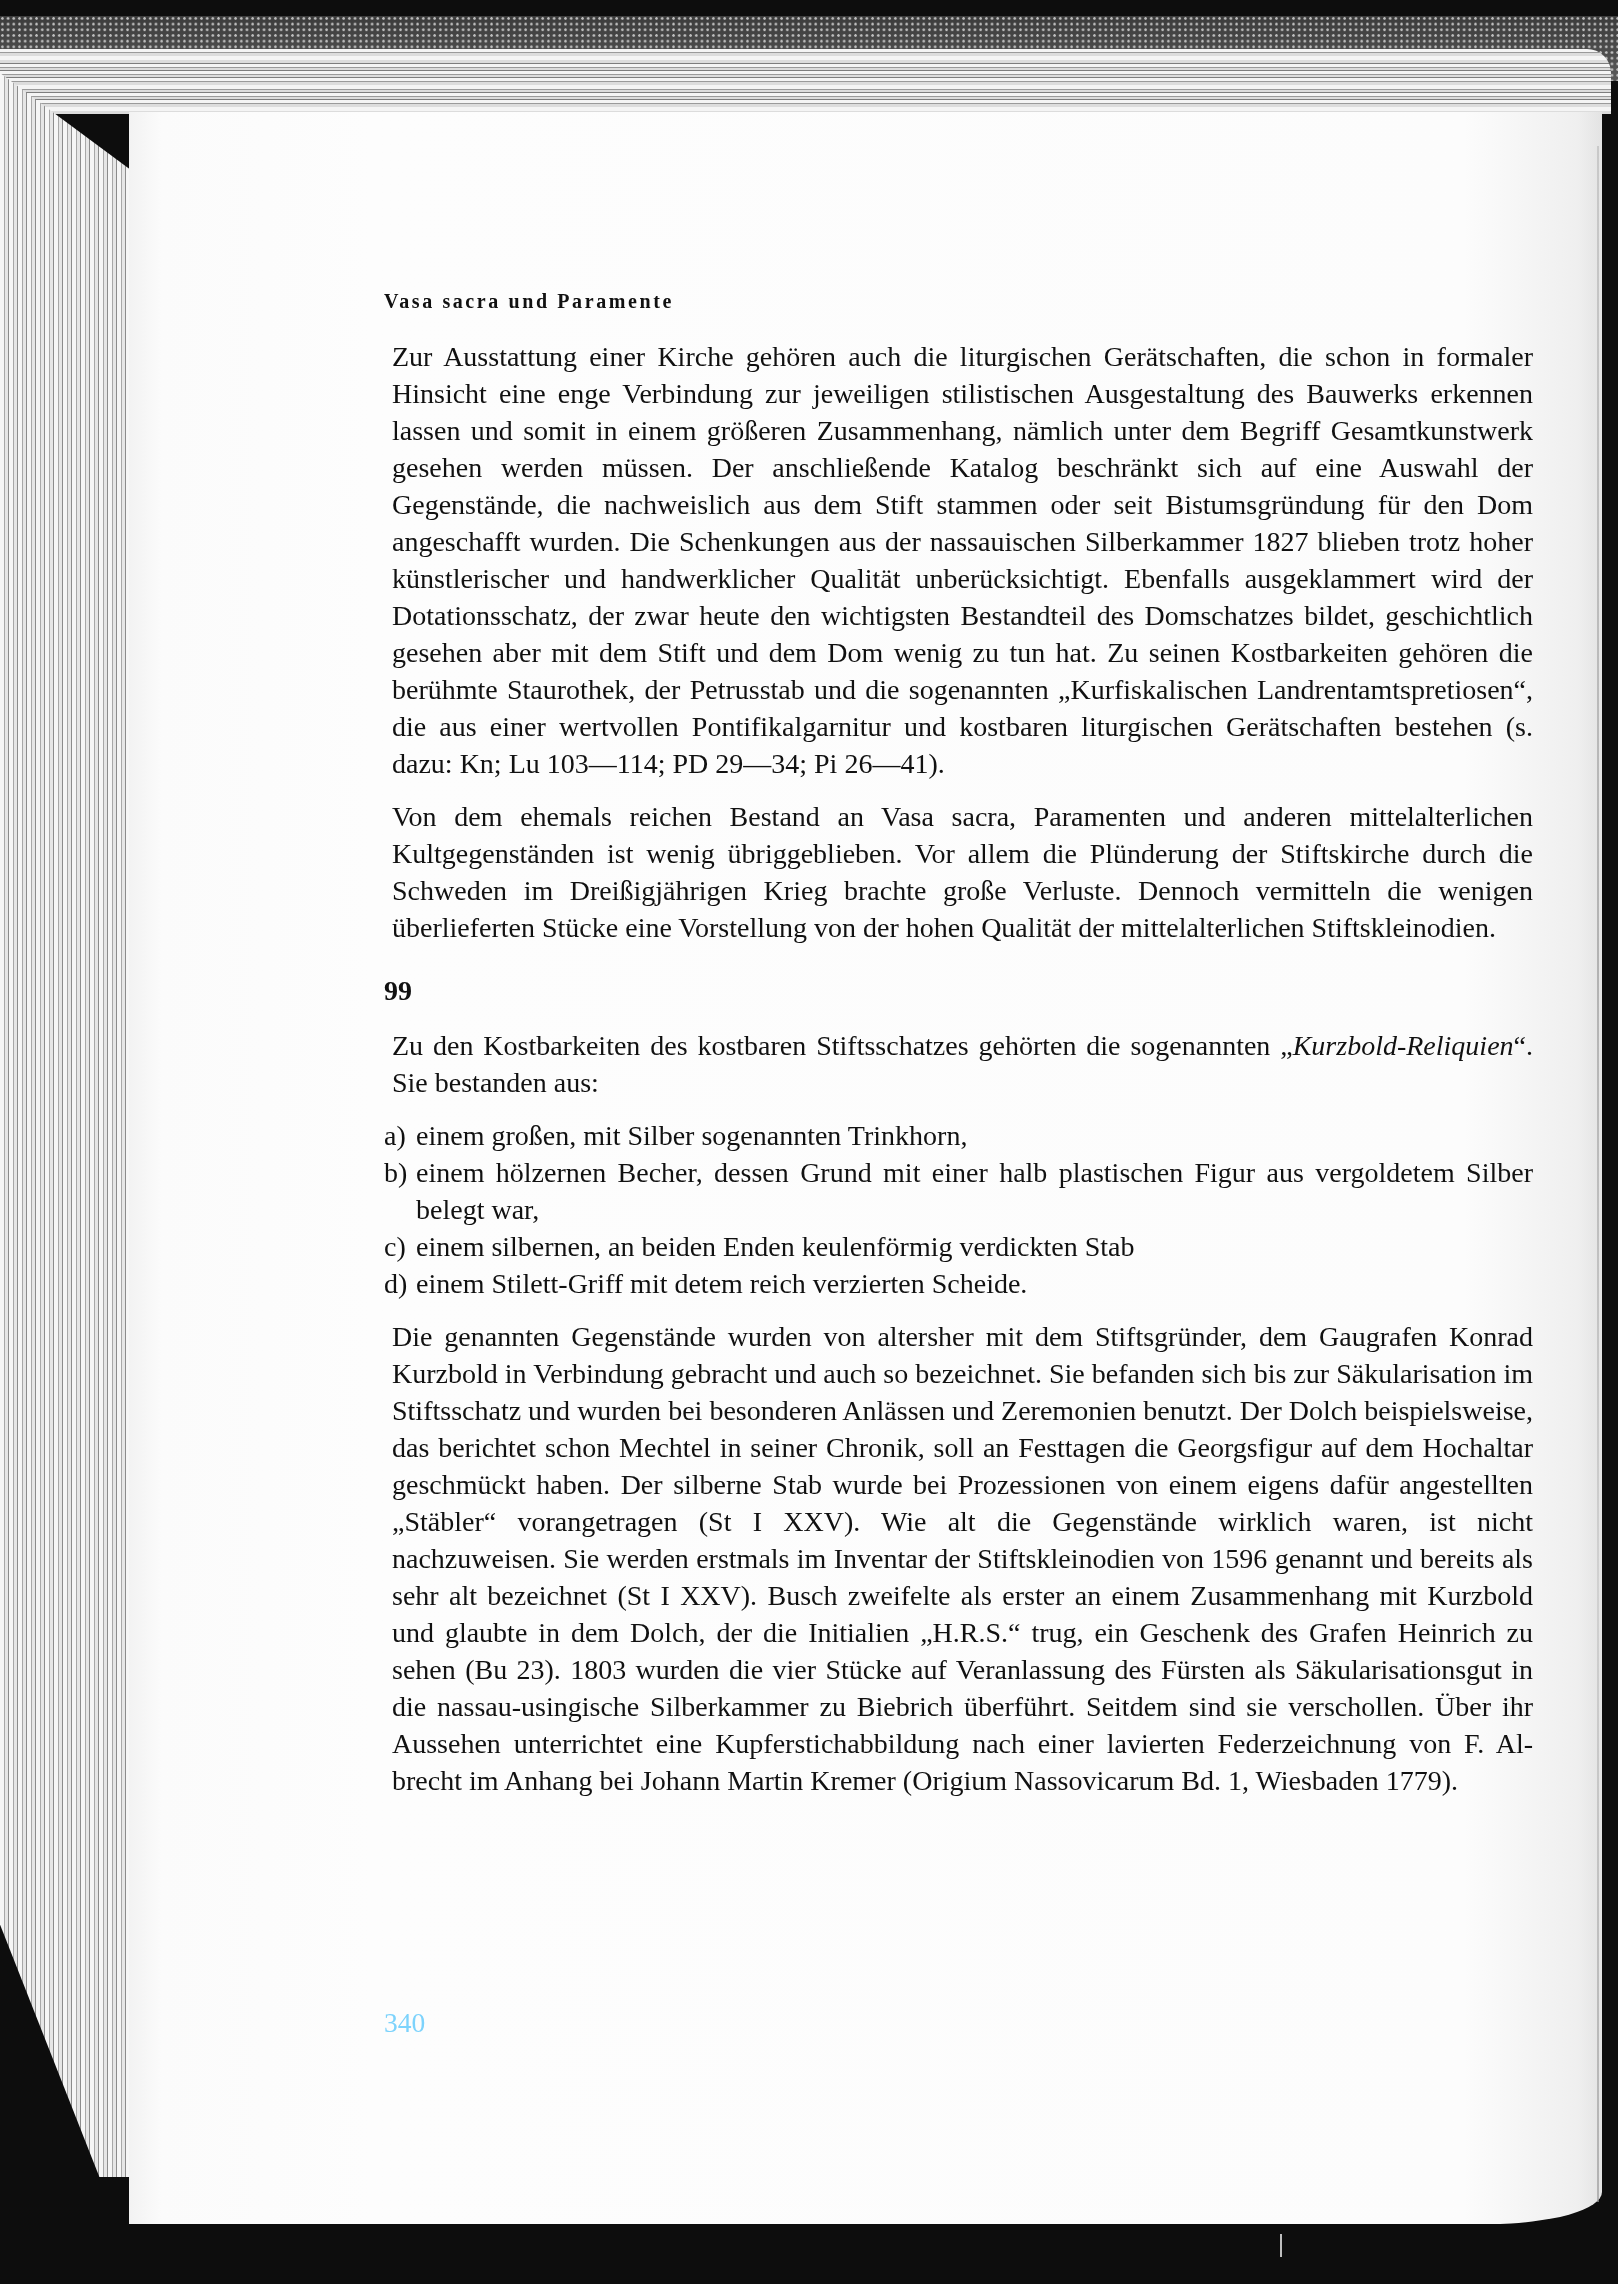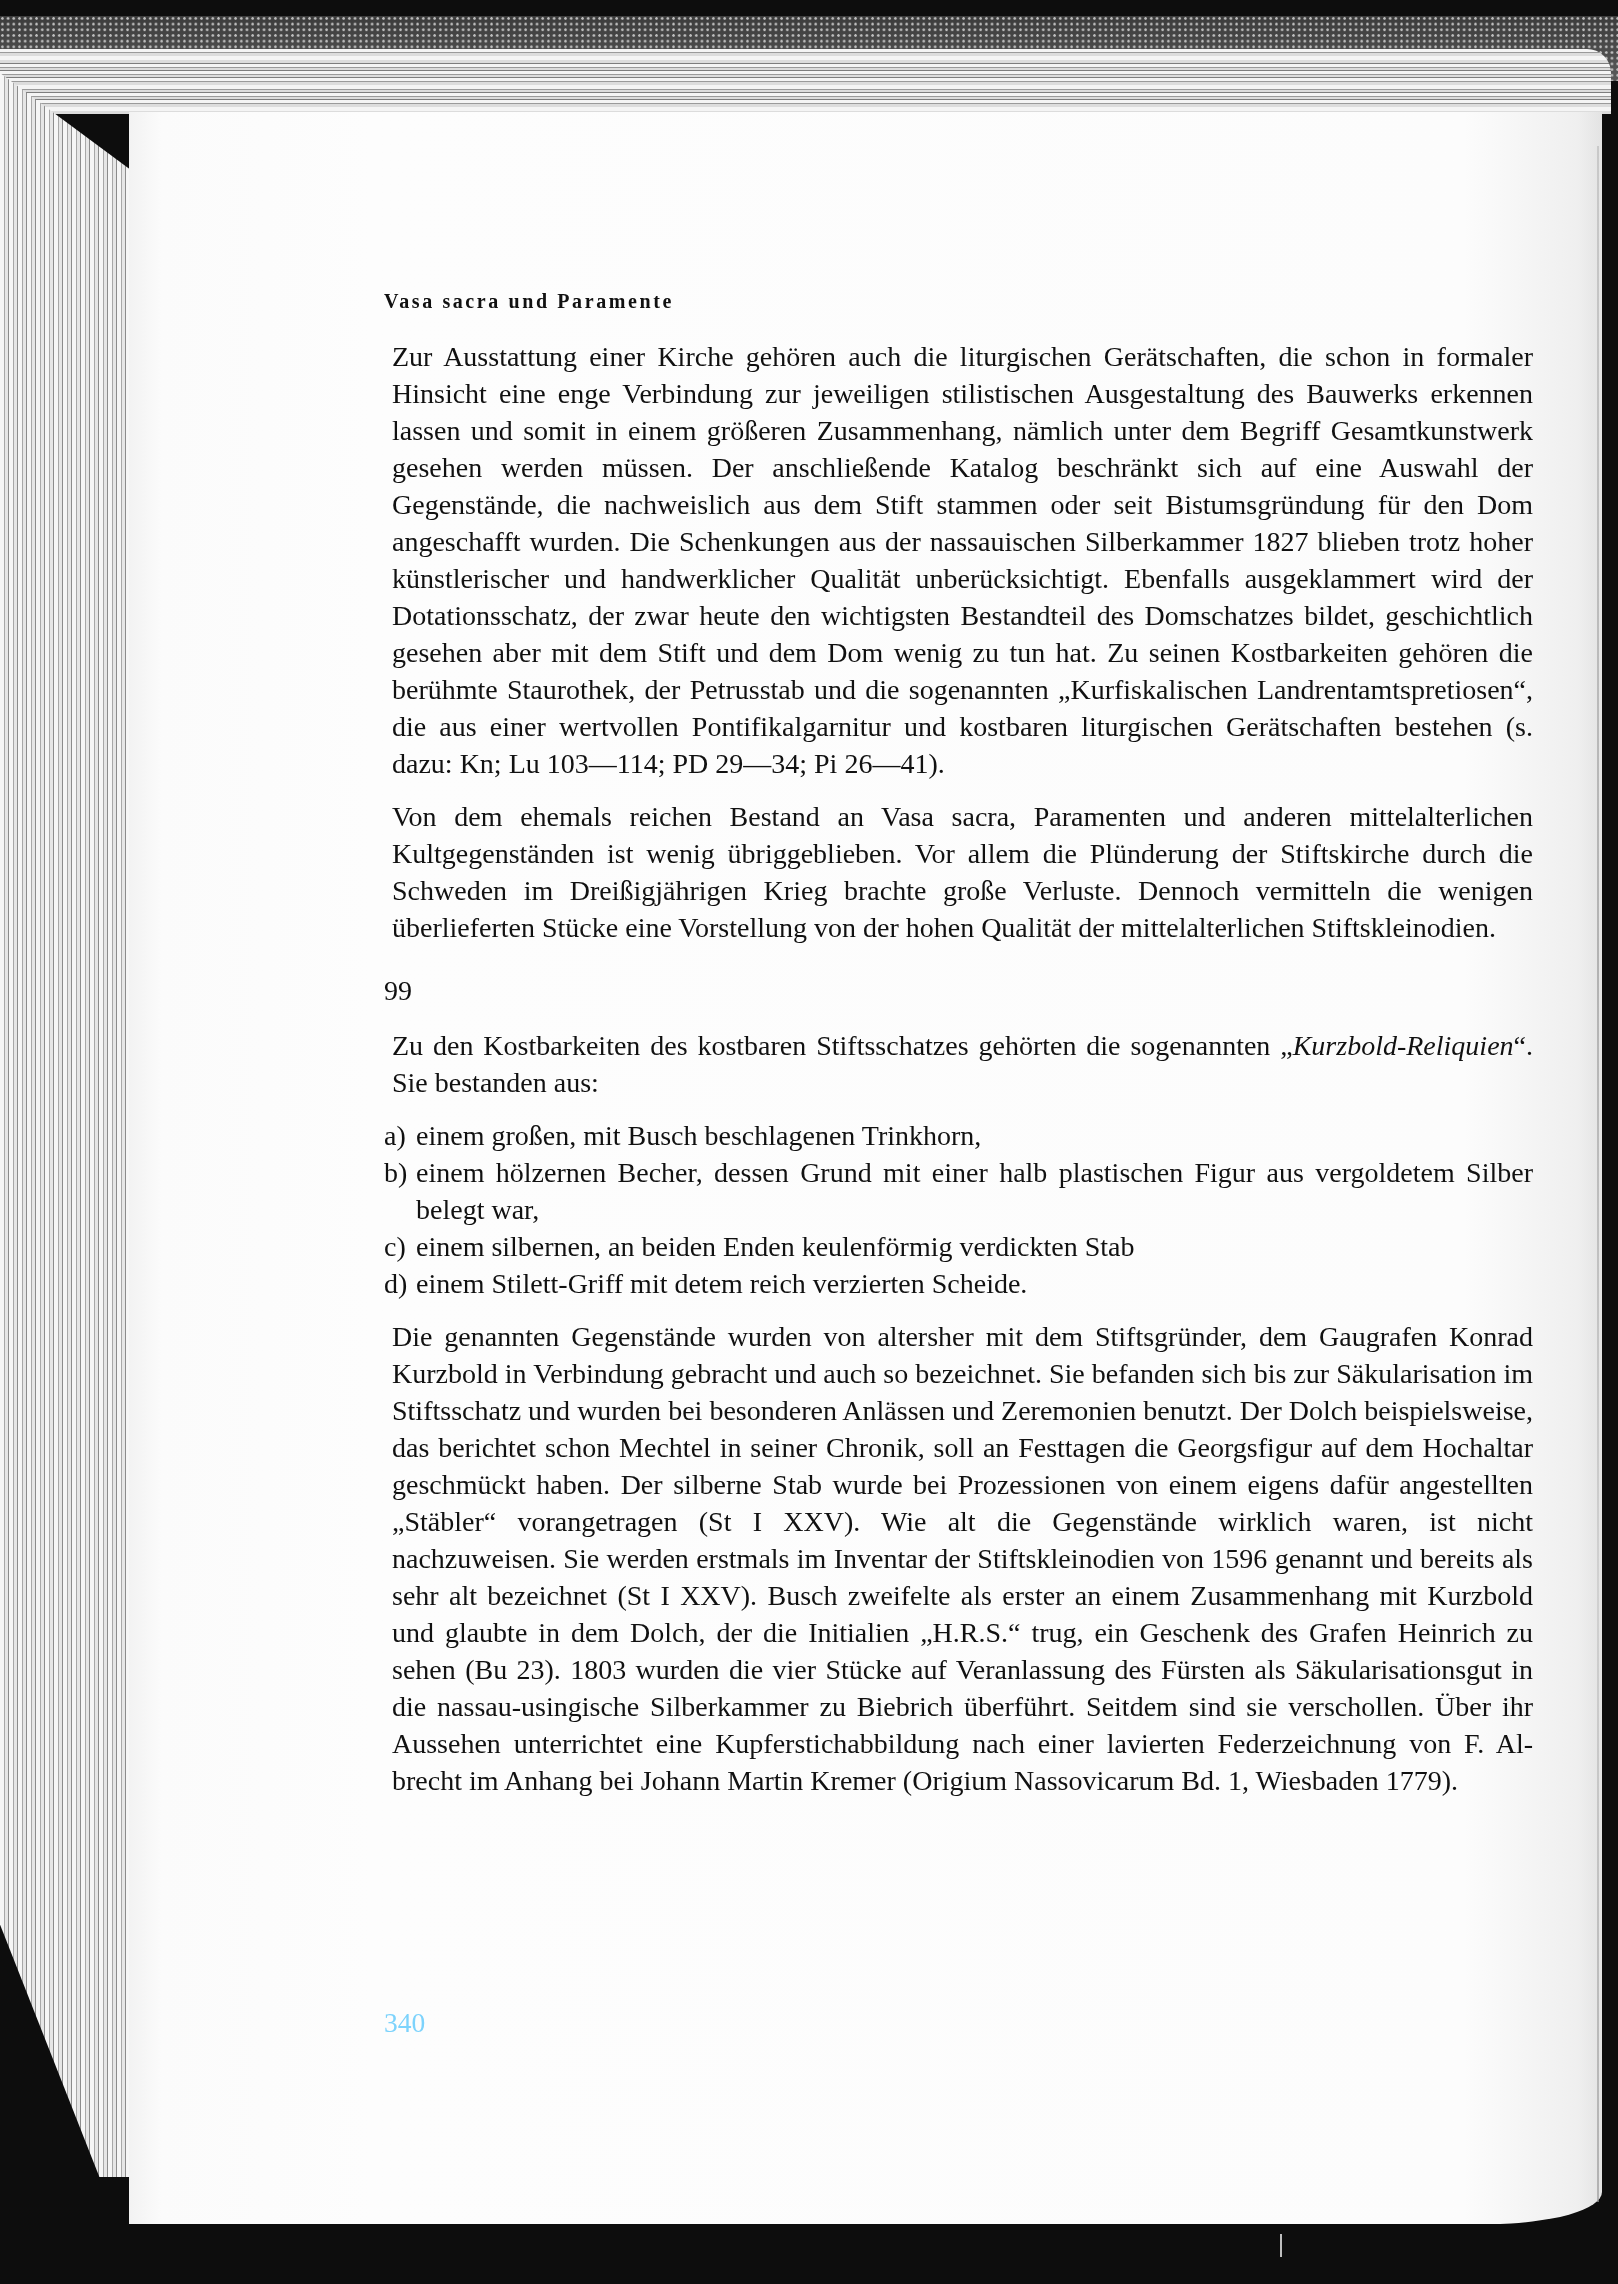--- a/index.html
+++ b/index.html
@@ -38,21 +38,21 @@
     position: absolute; left: 384px; top: 285px; width: 1149px;
     color: #111;
     font-size: 28px; line-height: 37px;
     text-align: justify; hyphens: manual;
   }
   .section-title {
     font-size: 20px; letter-spacing: 2.6px; margin: 0 0 21px 0; line-height: 32px;
     font-weight: bold;
   }
   p { margin: 0 0 16px 8px; }
-  .entry-number { font-weight: normal; margin: 26px 0 18px 0; }
+  .entry-number { font-weight: bold; margin: 26px 0 18px 0; }
   ol.items { list-style: none; margin: 0 0 16px 0; padding: 0; }
   ol.items li { display: flex; }
   ol.items li .marker { width: 32px; flex: none; }
   ol.items li .txt { flex: 1; text-align: left; }
   .ital { font-style: italic; }
   .page-number {
     position: absolute; left: 384px; top: 2007px; font-size: 27.5px; color: #7dd3fc;
   }
   .spine-mark {
     position: absolute; left: 1280px; top: 2234px; width: 2.4px; height: 23px; background: #bdbdbd;
@@ -73,21 +73,21 @@
   <p>Zur Ausstattung einer Kirche gehören auch die liturgischen Gerätschaften, die schon in formaler Hinsicht eine enge Verbindung zur jeweiligen stilistischen Ausgestaltung des Bauwerks erkennen lassen und somit in einem größeren Zusammenhang, nämlich unter dem Begriff Gesamtkunstwerk gesehen werden müssen. Der anschließende Ka­talog beschränkt sich auf eine Auswahl der Gegenstände, die nachweislich aus dem Stift stammen oder seit Bistumsgründung für den Dom angeschafft wurden. Die Schenkungen aus der nassauischen Silberkammer 1827 blieben trotz hoher künstleri­scher und handwerklicher Qualität unberücksichtigt. Ebenfalls ausgeklammert wird der Dotationsschatz, der zwar heute den wichtigsten Bestandteil des Domschatzes bil­det, geschichtlich gesehen aber mit dem Stift und dem Dom wenig zu tun hat. Zu sei­nen Kostbarkeiten gehören die berühmte Staurothek, der Petrusstab und die soge­nannten „Kurfiskalischen Landrentamtspretiosen“, die aus einer wertvollen Pontifi­kalgarnitur und kostbaren liturgischen Gerätschaften bestehen (s. dazu: Kn; Lu 103—114; PD 29—34; Pi 26—41).</p>
   <p>Von dem ehemals reichen Bestand an Vasa sacra, Paramenten und anderen mittelalter­lichen Kultgegenständen ist wenig übriggeblieben. Vor allem die Plünderung der Stiftskirche durch die Schweden im Dreißigjährigen Krieg brachte große Verluste. Dennoch vermitteln die wenigen überlieferten Stücke eine Vorstellung von der hohen Qualität der mittelalterlichen Stiftskleinodien.</p>
 
   <div class="entry-number">99</div>
 
   <p><span>Zu den Kostbarkeiten des kostbaren Stiftsschatzes gehörten die sogenannten „</span><span class="ital">Kurz­bold-Reliquien</span><span>“. Sie bestanden aus:</span></p>
 
   <ol class="items">
     <li>
         <span class="marker">a)</span>
-        <span class="txt">einem großen, mit Busch beschlagenen Trinkhorn,</span>
+        <span class="txt">einem großen, mit Silber sogenannten Trinkhorn,</span>
       </li>
     <li>
         <span class="marker">b)</span>
         <span class="txt" style="text-align:justify">einem hölzernen Becher, dessen Grund mit einer halb plastischen Figur aus vergol­detem Silber belegt war,</span>
       </li>
     <li>
         <span class="marker">c)</span>
         <span class="txt">einem silbernen, an beiden Enden keulenförmig verdickten Stab</span>
       </li>
     <li>

